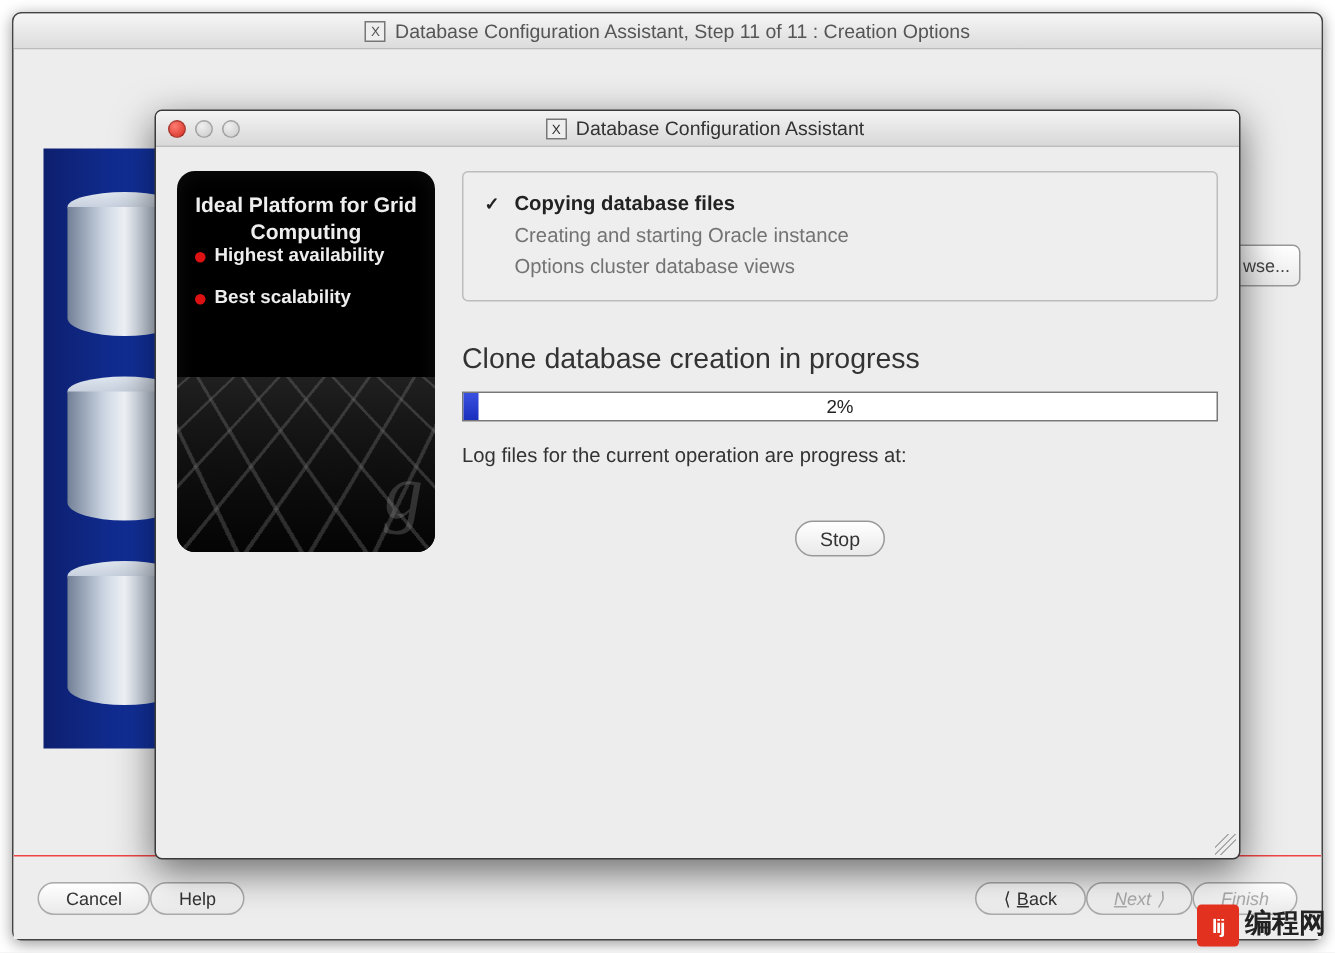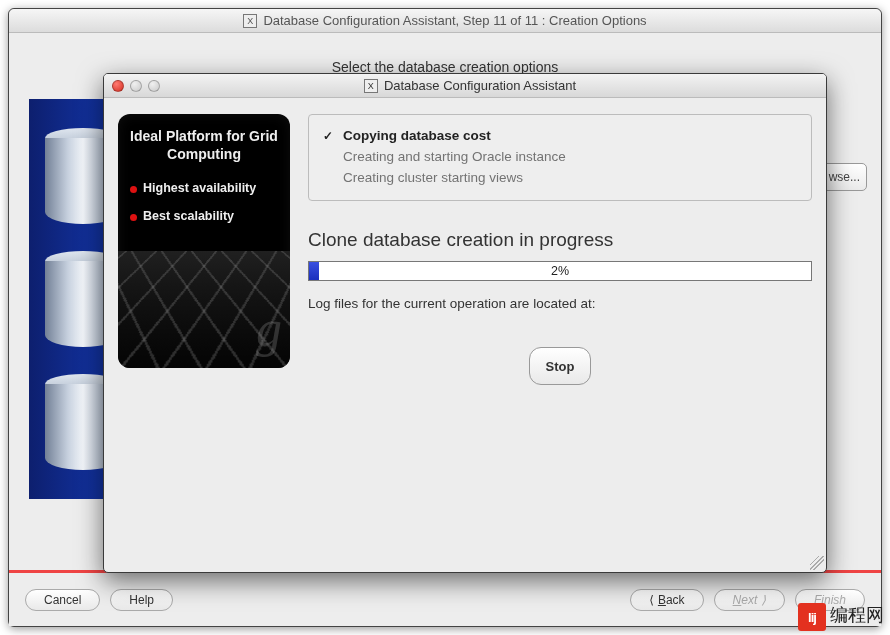--- a/index.html
+++ b/index.html
@@ -111,25 +111,24 @@
       justify-content: flex-end;
       padding-right: 6px;
       color: #444;
     }
 
     
     .parent-nav {
       position: absolute;
       left: 0; right: 0; bottom: 0;
       height: 56px;
-      border-top: 3px solid #ef4444;
+      border-top: 1px solid #ef4444;
       display: flex;
       align-items: center;
       padding: 0 16px;
-      gap: 10px;
       background: #ededed;
     }
     .nav-spacer { flex: 1; }
     .pill-btn {
       height: 22px;
       padding: 0 18px;
       border: 1px solid #aaa;
       border-radius: 11px;
       background: linear-gradient(#fff, #e9e9e9);
       font-size: 12px;
@@ -213,21 +212,20 @@
         repeating-linear-gradient(-60deg, transparent 0 24px, rgba(120,120,120,0.35) 24px 26px),
         linear-gradient(#202020, #000);
       transform: perspective(300px) rotateX(48deg);
       transform-origin: top center;
     }
     .promo-title {
       text-align: center;
       font-weight: bold;
       font-size: 14px;
       line-height: 1.25;
-      margin-bottom: 18px;
     }
     .promo-item {
       position: relative;
       display: flex;
       align-items: flex-start;
       gap: 6px;
       font-size: 12.5px;
       margin-bottom: 14px;
       z-index: 2;
       font-weight: bold;
@@ -302,29 +300,28 @@
       color: #333;
       line-height: 1.35;
       margin-bottom: 34px;
     }
 
     .stop-row {
       display: flex;
       justify-content: center;
     }
     .stop-btn {
-      height: 38px;
+      height: 24px;
       padding: 0 16px;
       border: 1px solid #999;
       border-radius: 12px;
       background: linear-gradient(#fff, #e9e9e9);
       font-size: 13px;
       cursor: pointer;
       color: #333;
-      font-weight: bold;
     }
 
     .resize-grip {
       position: absolute;
       right: 2px; bottom: 2px;
       width: 14px; height: 14px;
       background:
         linear-gradient(135deg, transparent 0 6px, #aaa 6px 7px, transparent 7px 9px, #aaa 9px 10px, transparent 10px 12px, #aaa 12px 13px, transparent 13px);
     }
 
@@ -345,35 +342,34 @@
       color: #fff;
       font-weight: bold;
       font-size: 13px;
       display: flex;
       align-items: center;
       justify-content: center;
       letter-spacing: -1px;
     }
     .wm-text {
       font-size: 18px;
-      font-weight: normal;
+      font-weight: bold;
       color: #222;
     }
   </style>
 </head>
 <body>
 
 <div class="parent-window">
   <div class="parent-titlebar">
     <span class="java-icon">X</span>
     <span>Database Configuration Assistant, Step 11 of 11 : Creation Options</span>
   </div>
   <div class="parent-body">
 
-    <div class="partial-text">Select the database creation options</div>
 
     <div class="side-panel">
       <div class="cylinder"></div>
       <div class="cylinder"></div>
       <div class="cylinder"></div>
     </div>
 
     <div class="browse-frag">wse...</div>
 
     <div class="parent-nav">
@@ -417,41 +413,41 @@
             <span class="promo-dot"></span>
             <span>Best scalability</span>
           </div>
           <div class="promo-g">g</div>
         </div>
 
         <div class="right-col">
           <div class="steps-box">
             <div class="step-line current">
               <span class="step-check">✓</span>
-              <span>Copying database cost</span>
+              <span>Copying database files</span>
             </div>
             <div class="step-line">
               <span class="step-check"></span>
               <span>Creating and starting Oracle instance</span>
             </div>
             <div class="step-line">
               <span class="step-check"></span>
-              <span>Creating cluster starting views</span>
+              <span>Options cluster database views</span>
             </div>
           </div>
 
           <div class="status-label">Clone database creation in progress</div>
 
           <div class="progress-outer">
             <div class="progress-fill" style="width:2%"></div>
             <div class="progress-text">2%</div>
           </div>
 
           <div class="log-text">
-            <div>Log files for the current operation are located at:</div>
+            <div>Log files for the current operation are progress at:</div>
           </div>
 
           <div class="stop-row">
             <button class="stop-btn">Stop</button>
           </div>
         </div>
 
         <div class="resize-grip"></div>
       </div>
     </div>

